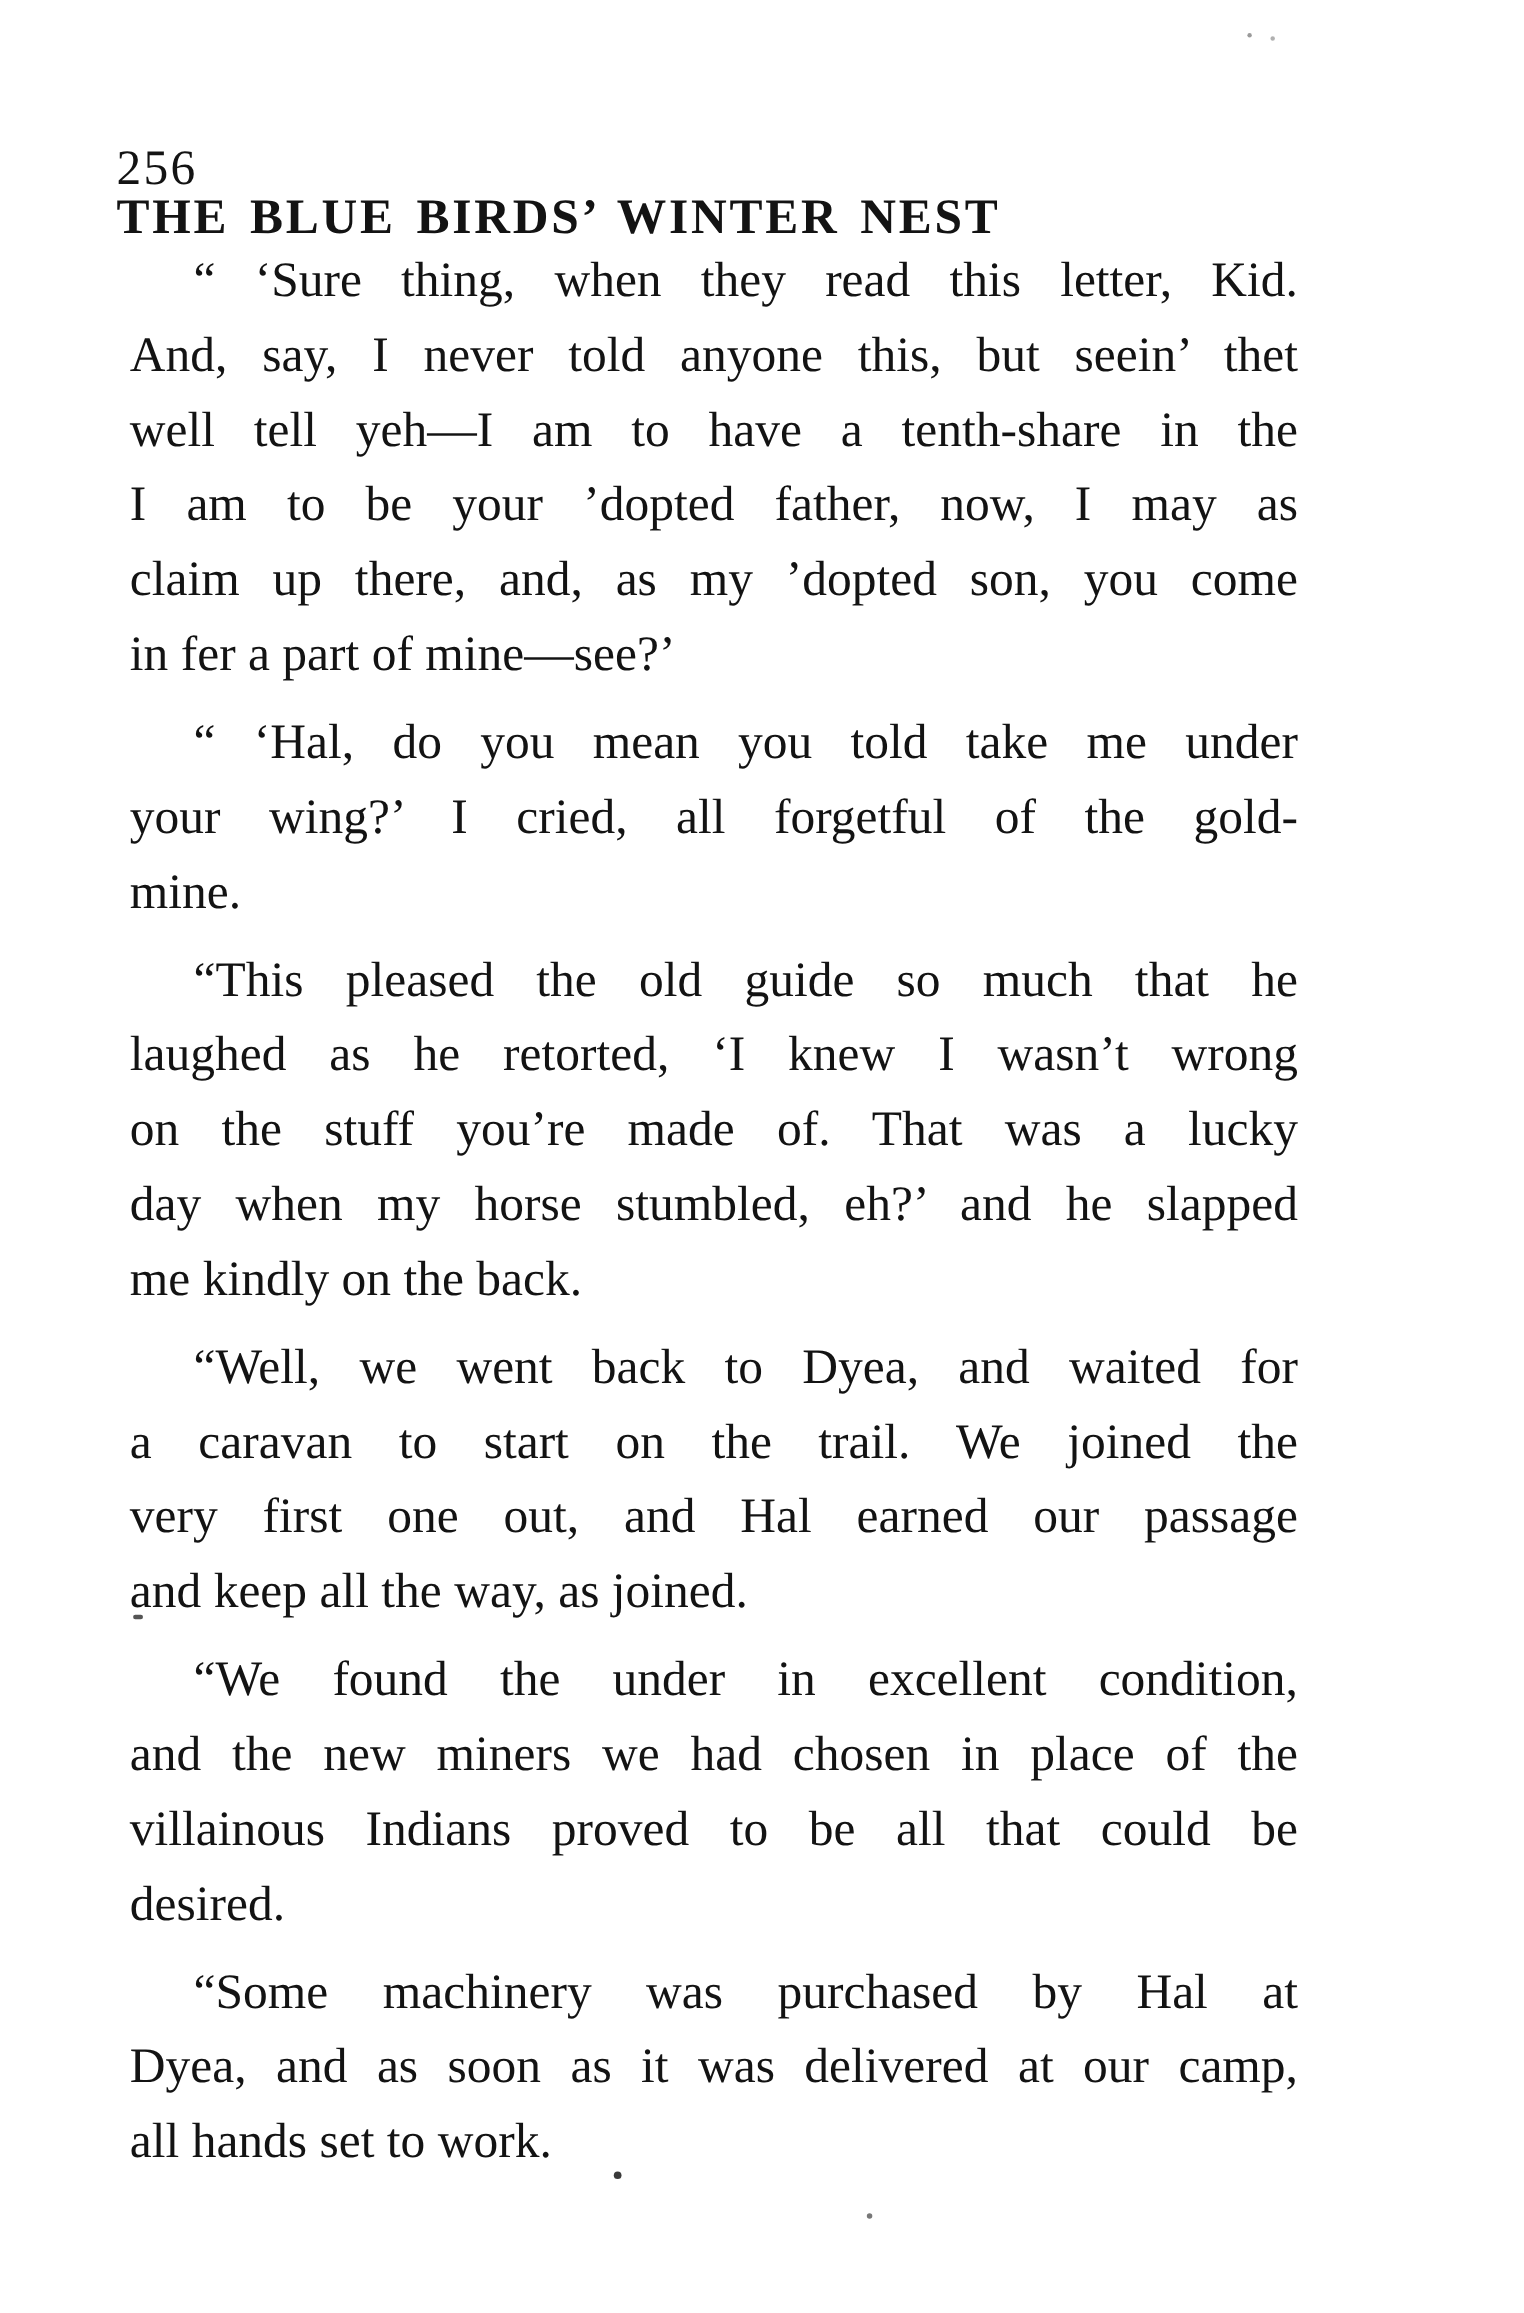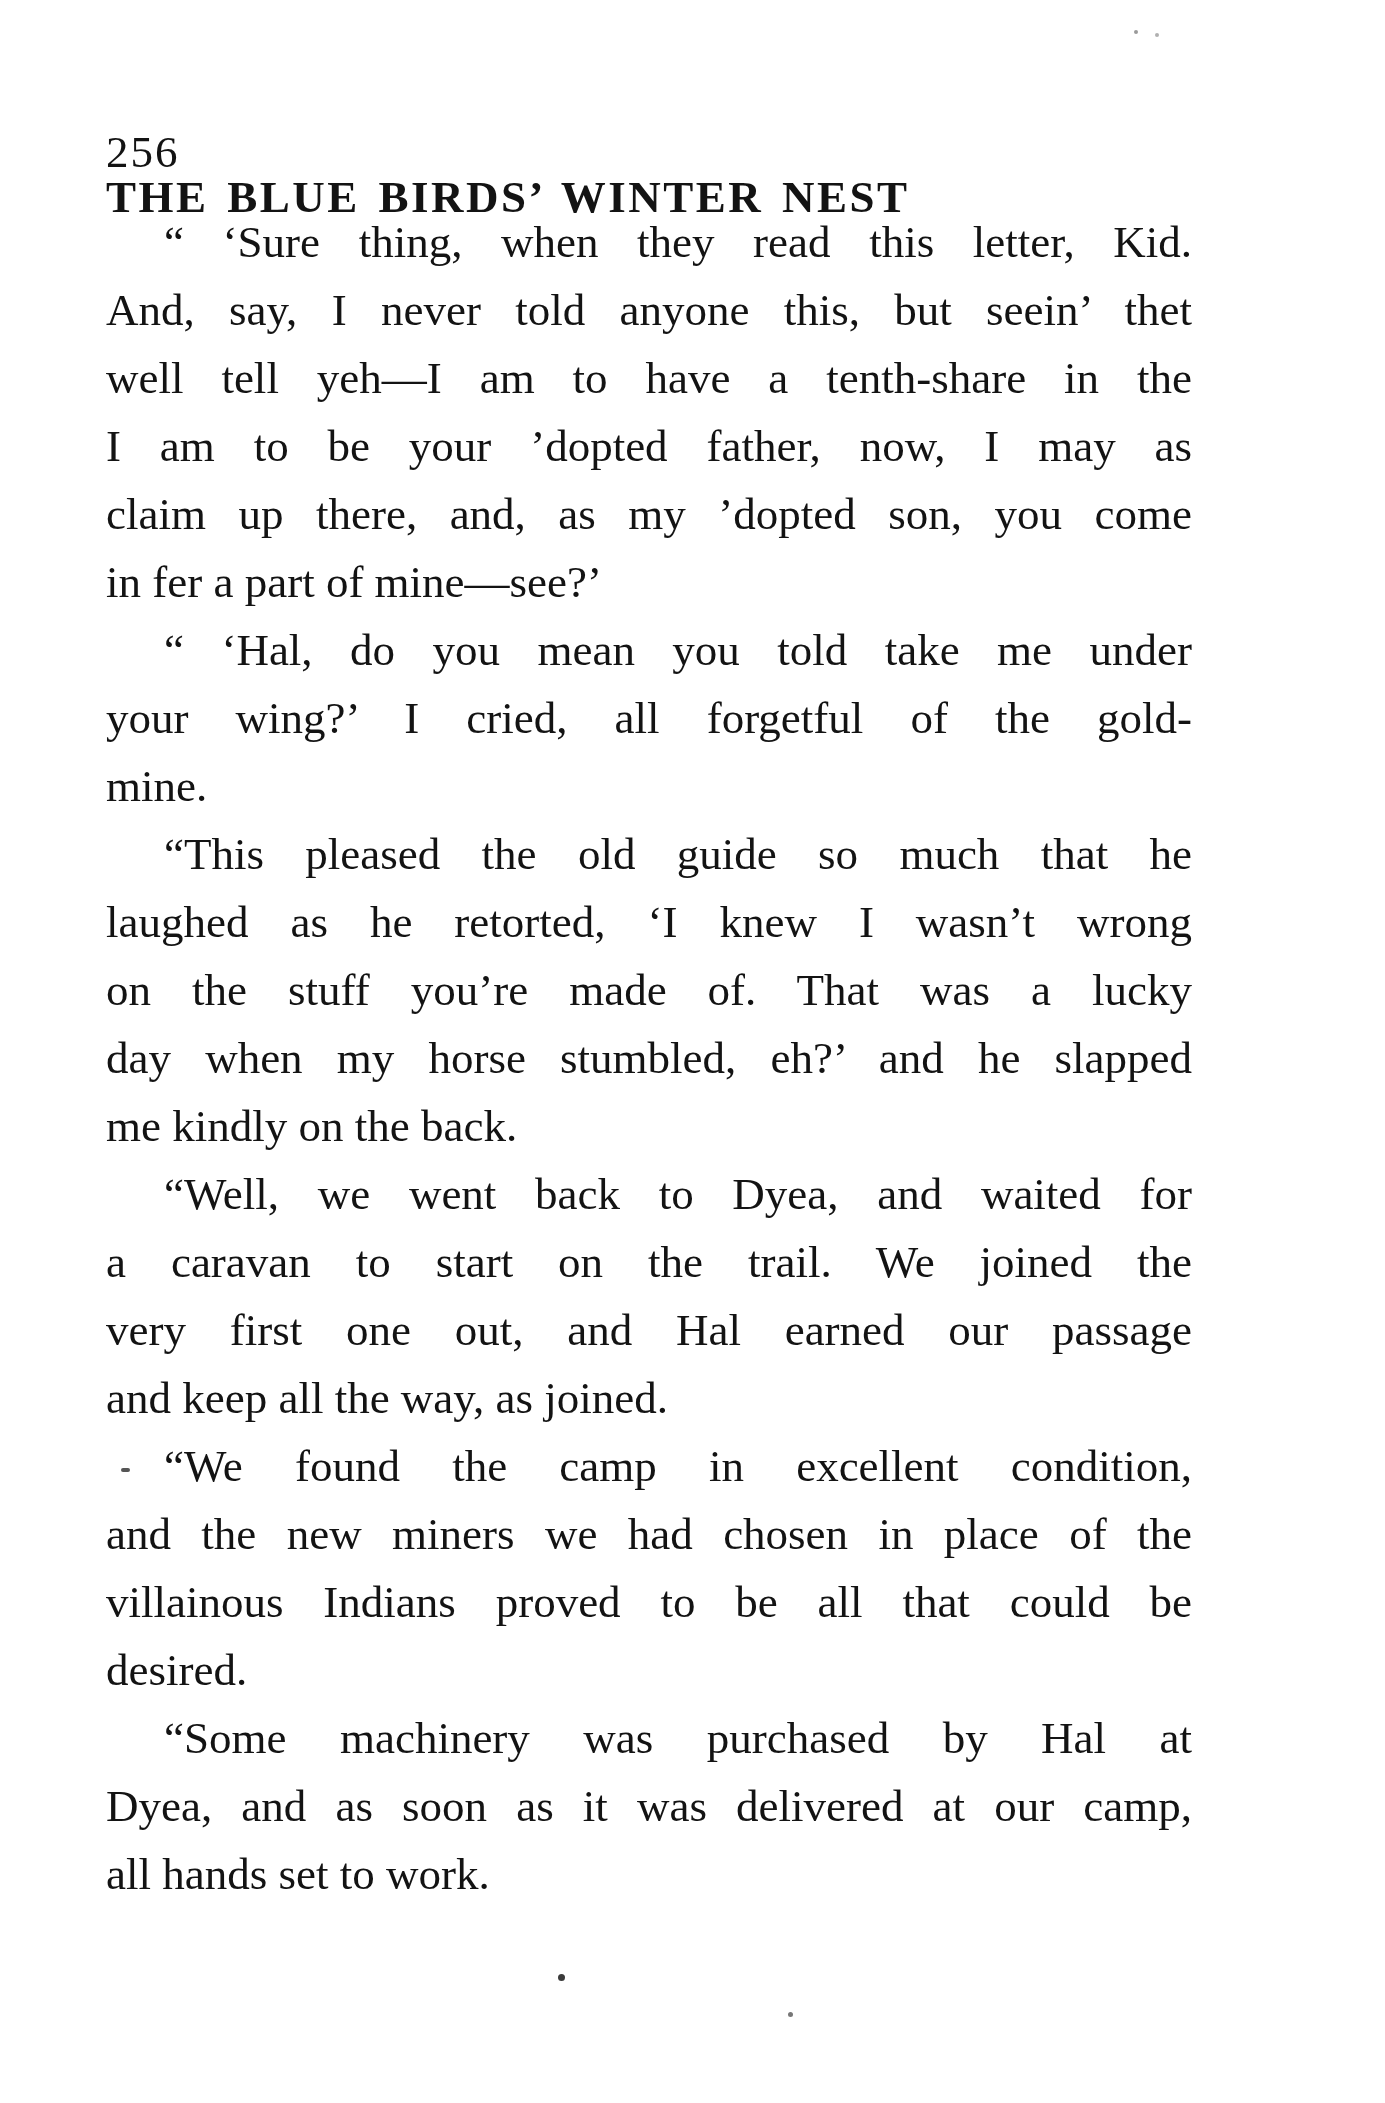--- a/index.html
+++ b/index.html
@@ -35,21 +35,21 @@
     margin: 0;
     letter-spacing: 2.5px;
     word-spacing: 5px;
   }
   .body-text {
     position: absolute;
     top: 208px; left: 106px;
     width: 1086px;
   }
   .para {
-    margin: 0;
+    margin: 12px;
     font-size: 45px;
     line-height: 68px;
   }
   .line {
     display: block;
     text-align: justify;
     text-align-last: justify;
   }
   .line.first { text-indent: 58px; }
   .line.last { text-align-last: left; }
@@ -94,21 +94,21 @@
         <span class="line">day when my horse stumbled, eh?’ and he slapped</span>
         <span class="line last">me kindly on the back.</span>
       </p>
       <p class="para">
         <span class="line first">“Well, we went back to Dyea, and waited for</span>
         <span class="line">a caravan to start on the trail. We joined the</span>
         <span class="line">very first one out, and Hal earned our passage</span>
         <span class="line last">and keep all the way, as joined.</span>
       </p>
       <p class="para">
-        <span class="line first">“We found the camp in excellent condition,</span>
+        <span class="line first">“We found the under in excellent condition,</span>
         <span class="line">and the new miners we had chosen in place of the</span>
         <span class="line">villainous Indians proved to be all that could be</span>
         <span class="line last">desired.</span>
       </p>
       <p class="para">
         <span class="line first">“Some machinery was purchased by Hal at</span>
         <span class="line">Dyea, and as soon as it was delivered at our camp,</span>
         <span class="line last">all hands set to work.</span>
       </p>
     </section>

